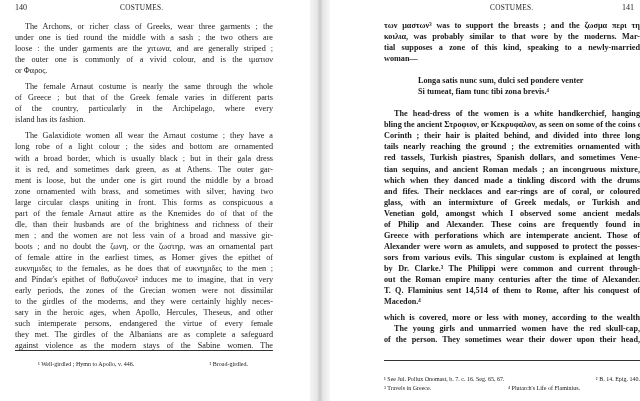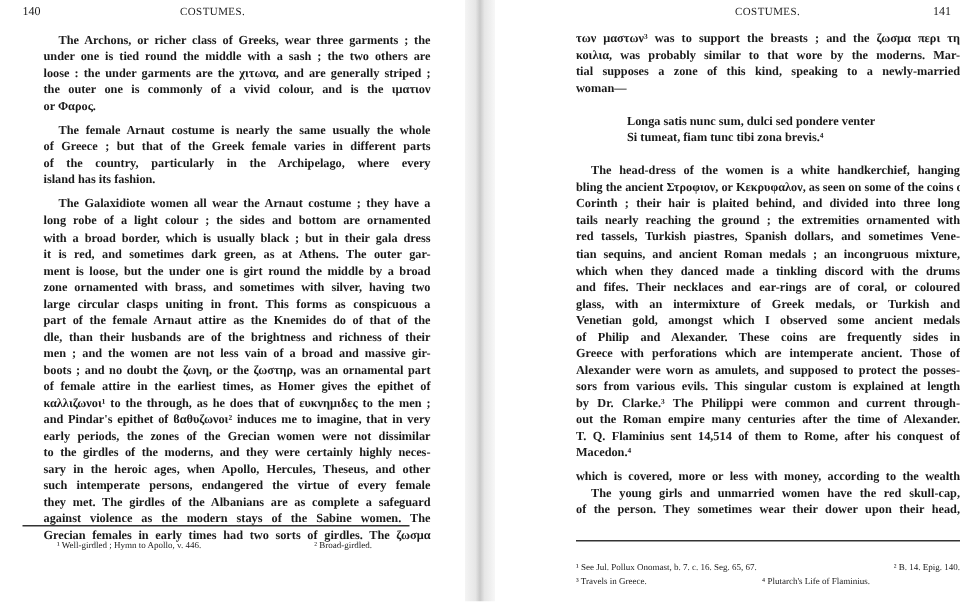--- a/index.html
+++ b/index.html
@@ -24,21 +24,21 @@
   }
   .page-num { position: absolute; top: 3px; font-size: 8px; }
   #left-page .page-num { left: 15px; }
   #left-page .running-head { left: 120px; }
   #right-page .page-num { left: 292px; }
   #right-page .running-head { left: 160px; }
   .body-text {
     position: absolute; top: 21px; font-size: 8.2px; line-height: 11.05px;
     text-align: justify;
   }
-  #left-page .body-text { left: 29px; width: 258px; font-weight: bold; }
+  #left-page .body-text { left: 15px; width: 258px; }
   #right-page .body-text { left: 54px; width: 256px; top: 20px; font-weight: bold; }
   .line { display: block; white-space: nowrap; text-align: justify; text-align-last: justify; }
   .line.last { text-align-last: left; }
   .line.indent { padding-left: 10px; }
   .verse { display: block; padding-left: 34px; white-space: nowrap; }
   .gap { display: block; height: 11px; }
   .gap-small { display: block; height: 5px; }
   .rule {
     position: absolute; height: 1px; background: #333;
   }
@@ -56,46 +56,45 @@
 <div class="page" id="left-page">
   <div class="page-num">140</div>
   <div class="running-head">COSTUMES.</div>
   <div class="body-text" id="left-body">
       <span class="line indent">The Archons, or richer class of Greeks, wear three garments ; the</span>
       <span class="line">under one is tied round the middle with a sash ; the two others are</span>
       <span class="line">loose : the under garments are the χιτωνα, and are generally striped ;</span>
       <span class="line">the outer one is commonly of a vivid colour, and is the ιματιον</span>
       <span class="line last">or Φαρος.</span>
       <span class="gap-small"></span>
-      <span class="line indent">The female Arnaut costume is nearly the same usually the whole</span>
+      <span class="line indent">The female Arnaut costume is nearly the same through the whole</span>
       <span class="line">of Greece ; but that of the Greek female varies in different parts</span>
       <span class="line">of the country, particularly in the Archipelago, where every</span>
       <span class="line last">island has its fashion.</span>
       <span class="gap-small"></span>
       <span class="line indent">The Galaxidiote women all wear the Arnaut costume ; they have a</span>
       <span class="line">long robe of a light colour ; the sides and bottom are ornamented</span>
       <span class="line">with a broad border, which is usually black ; but in their gala dress</span>
       <span class="line">it is red, and sometimes dark green, as at Athens. The outer gar-</span>
       <span class="line">ment is loose, but the under one is girt round the middle by a broad</span>
       <span class="line">zone ornamented with brass, and sometimes with silver, having two</span>
       <span class="line">large circular clasps uniting in front. This forms as conspicuous a</span>
       <span class="line">part of the female Arnaut attire as the Knemides do of that of the</span>
       <span class="line">dle, than their husbands are of the brightness and richness of their</span>
       <span class="line">men ; and the women are not less vain of a broad and massive gir-</span>
       <span class="line">boots ; and no doubt the ζωνη, or the ζωστηρ, was an ornamental part</span>
       <span class="line">of female attire in the earliest times, as Homer gives the epithet of</span>
-      <span class="line">καλλιζωνοι¹ to the through, as he does that of ευκνημιδες to the men ;</span>
+      <span class="line">ευκνημιδες to the females, as he does that of ευκνημιδες to the men ;</span>
       <span class="line">and Pindar's epithet of ϐαθυζωνοι² induces me to imagine, that in very</span>
       <span class="line">early periods, the zones of the Grecian women were not dissimilar</span>
       <span class="line">to the girdles of the moderns, and they were certainly highly neces-</span>
       <span class="line">sary in the heroic ages, when Apollo, Hercules, Theseus, and other</span>
       <span class="line">such intemperate persons, endangered the virtue of every female</span>
       <span class="line">they met. The girdles of the Albanians are as complete a safeguard</span>
       <span class="line">against violence as the modern stays of the Sabine women. The</span>
-      <span class="line">Grecian females in early times had two sorts of girdles. The ζωσμα</span>
     </div>
   <div class="rule"></div>
   <div class="footnotes">
     <div class="fn-row">
       <span>¹ Well-girdled ; Hymn to Apollo, v. 446.</span>
       <span style="margin-right:30px">² Broad-girdled.</span>
     </div>
   </div>
 </div>
 
@@ -116,21 +115,21 @@
       <span class="line indent">The head-dress of the women is a white handkerchief, hanging</span>
       <span class="line">bling the ancient Στροφιον, or Κεκρυφαλον, as seen on some of the coins of</span>
       <span class="line">Corinth ; their hair is plaited behind, and divided into three long</span>
       <span class="line">tails nearly reaching the ground ; the extremities ornamented with</span>
       <span class="line">red tassels, Turkish piastres, Spanish dollars, and sometimes Vene-</span>
       <span class="line">tian sequins, and ancient Roman medals ; an incongruous mixture,</span>
       <span class="line">which when they danced made a tinkling discord with the drums</span>
       <span class="line">and fifes. Their necklaces and ear-rings are of coral, or coloured</span>
       <span class="line">glass, with an intermixture of Greek medals, or Turkish and</span>
       <span class="line">Venetian gold, amongst which I observed some ancient medals</span>
-      <span class="line">of Philip and Alexander. These coins are frequently sides in</span>
+      <span class="line">of Philip and Alexander. These coins are frequently found in</span>
       <span class="line">Greece with perforations which are intemperate ancient. Those of</span>
       <span class="line">Alexander were worn as amulets, and supposed to protect the posses-</span>
       <span class="line">sors from various evils. This singular custom is explained at length</span>
       <span class="line">by Dr. Clarke.³ The Philippi were common and current through-</span>
       <span class="line">out the Roman empire many centuries after the time of Alexander.</span>
       <span class="line">T. Q. Flaminius sent 14,514 of them to Rome, after his conquest of</span>
       <span class="line last">Macedon.⁴</span>
       <span class="gap-small"></span>
       <span class="line">which is covered, more or less with money, according to the wealth</span>
       <span class="line indent">The young girls and unmarried women have the red skull-cap,</span>

